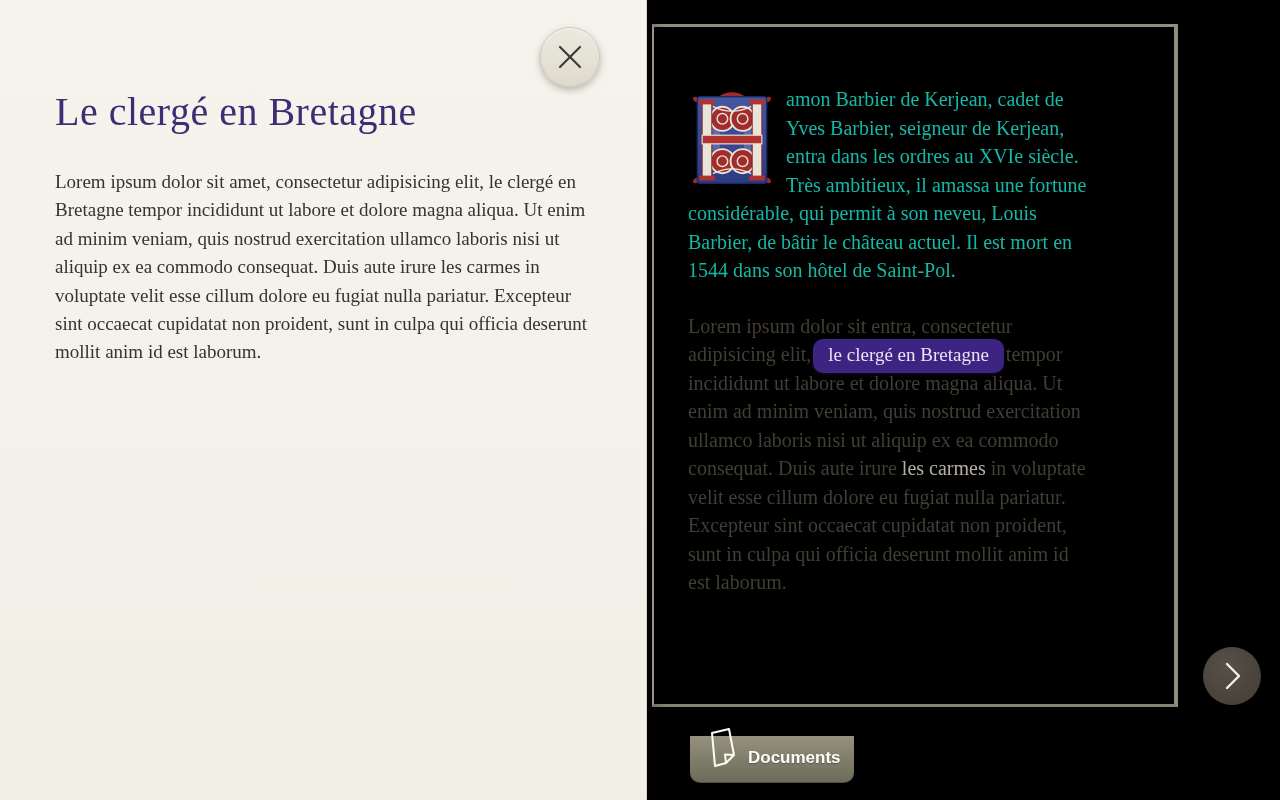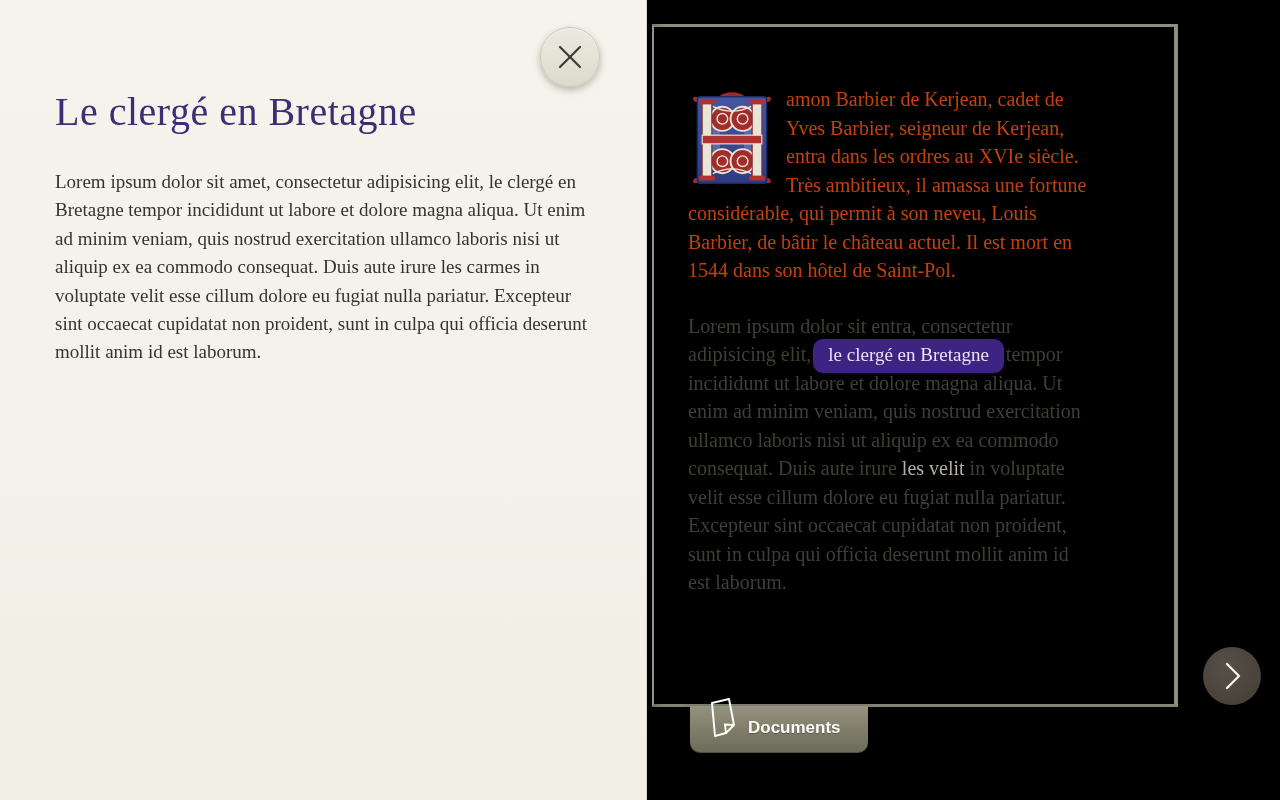--- a/index.html
+++ b/index.html
@@ -43,39 +43,39 @@
       linear-gradient(180deg,#f0edе2 0%,#efecdf 100%), #efecdf;
     border-top:3px solid #8f8f81;
     border-right:4px solid #8d8d7e;
     border-bottom:3px solid #83837634;
     border-left:2px solid #b5b2a3;
     border-bottom-color:#838376;
     box-shadow:0 5px 12px rgba(0,0,0,.65);
     padding:58px 86px 0 34px;
     z-index:1;
   }
-  .page-paragraph-1 { font-size:20px; line-height:28.5px; color:#c2410c; }
+  .page-paragraph-1 { font-size:20px; line-height:28.5px; color:#14b8a6; }
   .drop-cap {
     float:left; width:88px; height:102px; margin:4px 10px 0 0; display:block;
   }
   .page-paragraph-2 { margin-top:27px; font-size:20px; line-height:28.5px; color:#423d35; }
   .keyword-badge {
     display:inline-block; position:relative; z-index:2;
     background:#3e2482; color:#e9e3f4;
     font-size:19px; line-height:22px;
     padding:5px 15px 7px; border-radius:10px;
     margin:-7px -3px; cursor:pointer;
     box-shadow:0 2px 4px rgba(40,25,70,.35);
     white-space:nowrap;
   }
   .page-link { color:#b5afa6; cursor:pointer; }
 
   
   .documents-tab {
-    position:absolute; left:690px; top:706px; width:178px; height:47px;
+    position:absolute; left:690px; top:736px; width:164px; height:47px;
     background:linear-gradient(180deg,#95937f 0%,#82806d 45%,#6c6a58 100%);
     border-radius:0 0 10px 10px;
     box-shadow:0 3px 6px rgba(0,0,0,.5), inset 0 -1px 0 rgba(0,0,0,.25);
     cursor:pointer; z-index:3;
   }
   .documents-tab svg { position:absolute; left:14px; top:-10px; }
   .documents-label {
     position:absolute; left:58px; top:0; height:47px; line-height:44px;
     font-family:"Liberation Sans","DejaVu Sans",sans-serif;
     font-size:17px; font-weight:600; color:#fdfdf8;
@@ -143,21 +143,21 @@
         </g>
 
         <rect x="13" y="48" width="62" height="9" fill="#b23131" stroke="#e9e4d8" stroke-width="1.2"></rect>
       </svg><span class="sr-only">H</span><span>amon Barbier de Kerjean, cadet de Yves Barbier, seigneur de Kerjean, entra dans les ordres au XVIe siècle. Très ambitieux, il amassa une fortune considérable, qui permit à son neveu, Louis Barbier, de bâtir le château actuel. Il est mort en 1544 dans son hôtel de Saint-Pol.</span>
     </div>
 
     <div class="page-paragraph-2">
       <span>Lorem ipsum dolor sit entra, consectetur adipisicing elit,</span>
       <span class="keyword-badge">le clergé en Bretagne</span>
       <span>tempor incididunt ut labore et dolore magna aliqua. Ut enim ad minim veniam, quis nostrud exercitation ullamco laboris nisi ut aliquip ex ea commodo consequat. Duis aute irure</span>
-      <span class="page-link">les velit</span>
+      <span class="page-link">les carmes</span>
       <span>in voluptate velit esse cillum dolore eu fugiat nulla pariatur. Excepteur sint occaecat cupidatat non proident, sunt in culpa qui officia deserunt mollit anim id est laborum.</span>
     </div>
   </div>
 
   <div class="documents-tab">
     <svg width="38" height="48" viewBox="0 0 38 48" aria-hidden="true">
       <g fill="none" stroke="#fdfdf8" stroke-width="2" stroke-linejoin="round">
         <path d="M8 7 L25 3 L30 29 L22 37 L11 40 Z"></path>
         <path d="M22 37 L21 28.5 L30 29"></path>
       </g>

